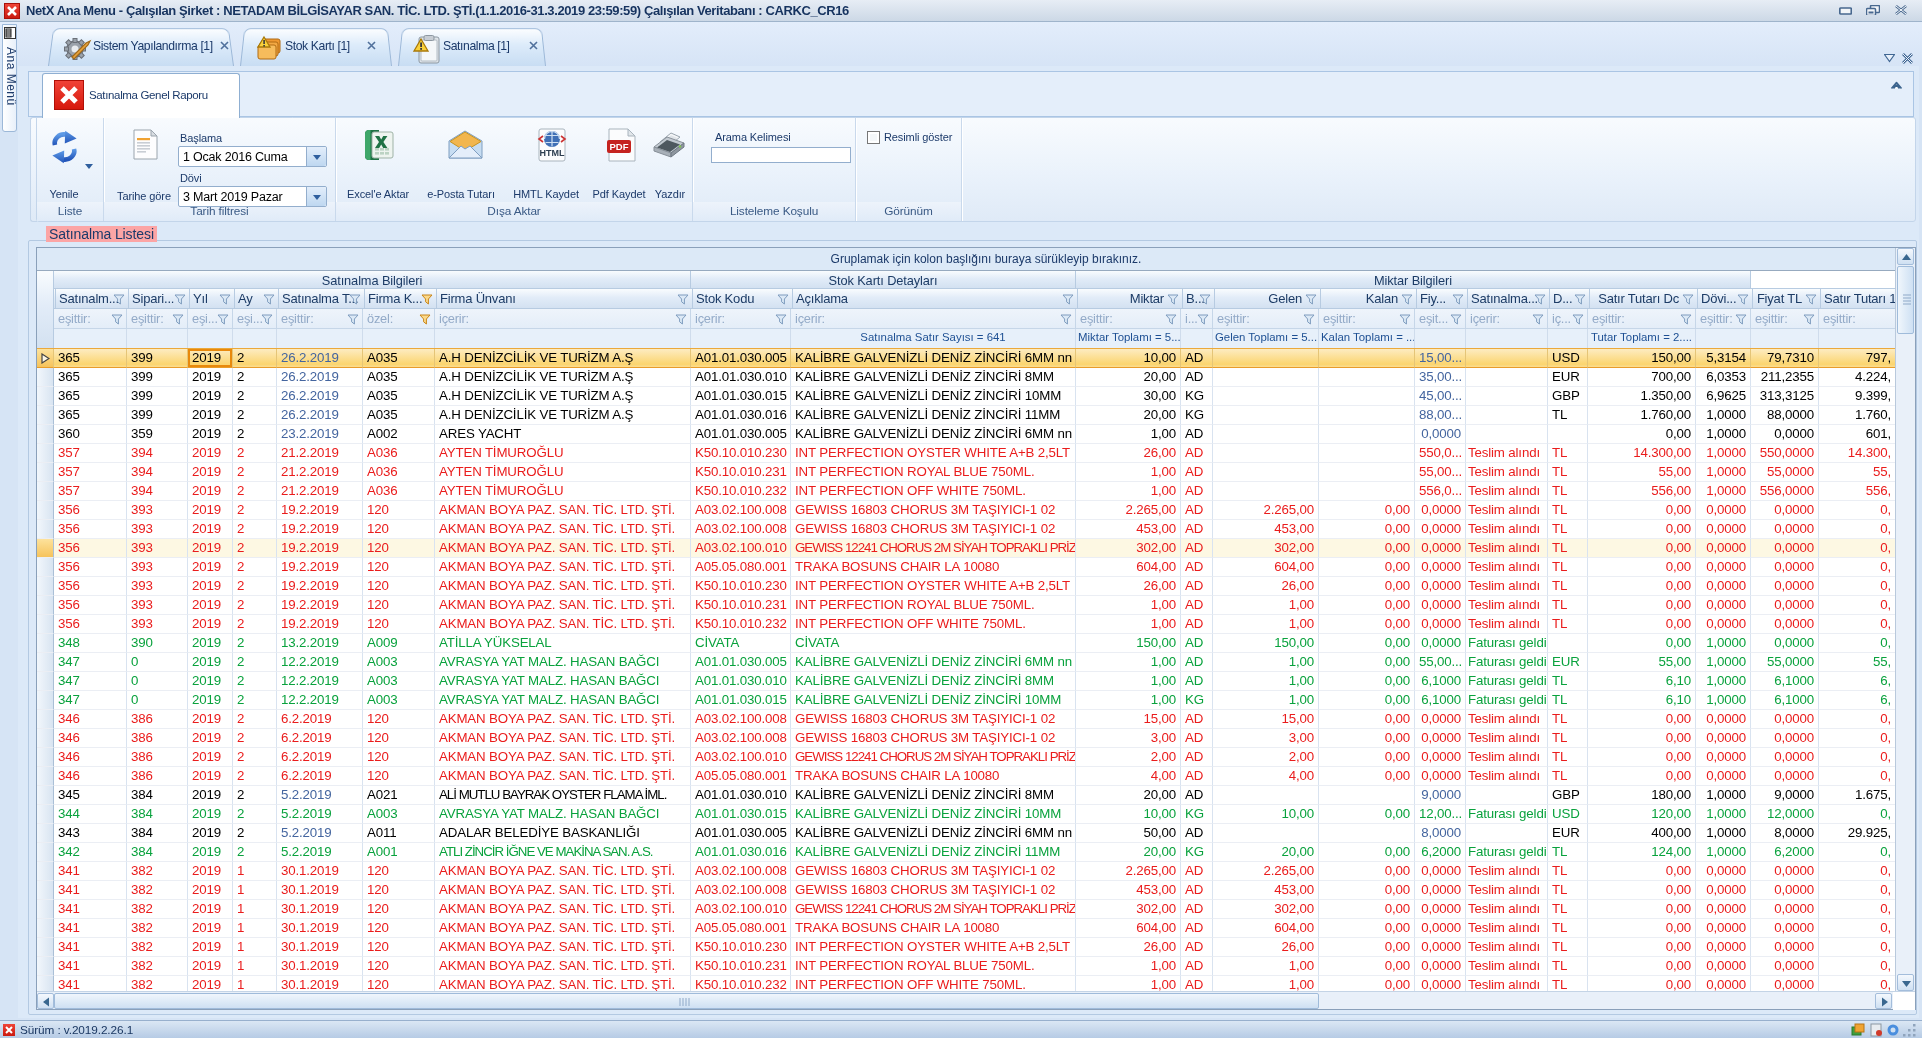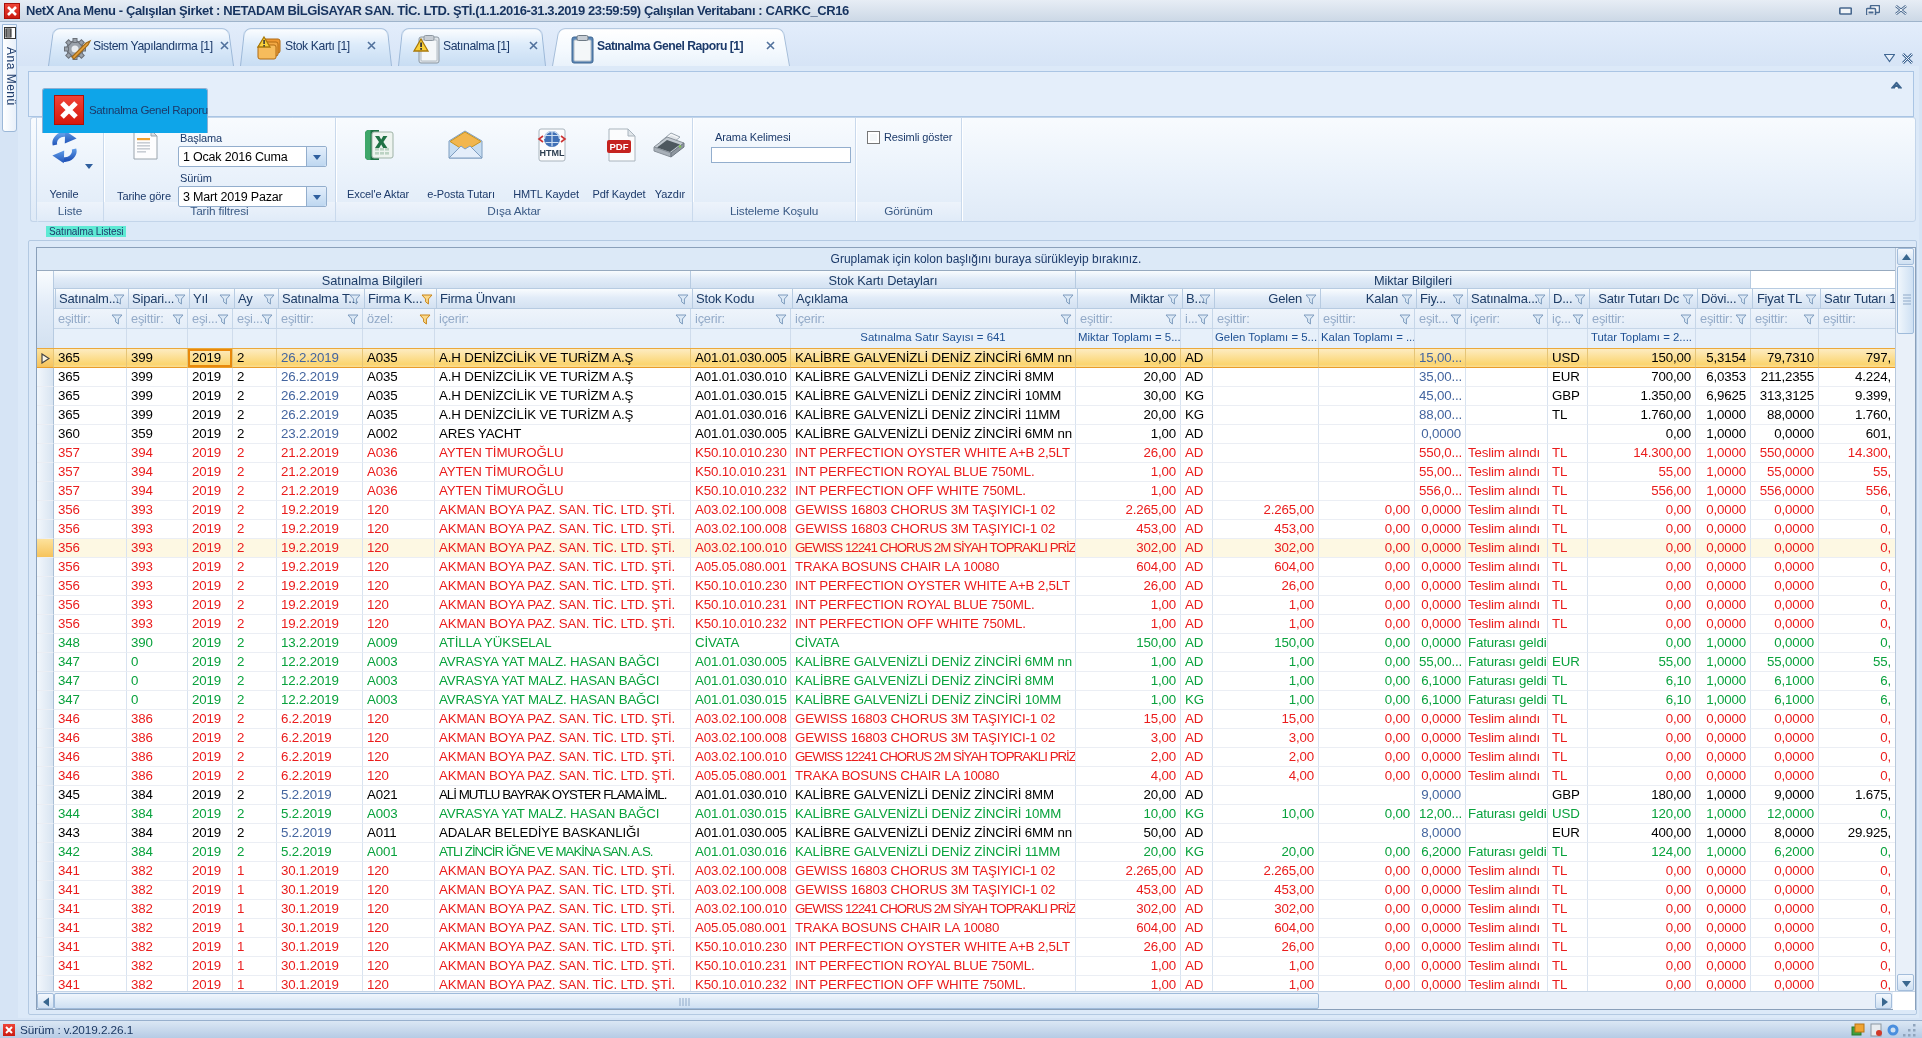--- a/index.html
+++ b/index.html
@@ -17,34 +17,34 @@
 .tab .lbl{position:absolute;top:13px;color:#1c3a6a;font-size:12.2px;letter-spacing:-.4px;white-space:nowrap}
 .tab.act .lbl{font-weight:700;letter-spacing:-.5px}
 .tab .cls{position:absolute;top:15px;width:9px;height:9px}
 .tico{position:absolute;top:4px;width:32px;height:32px}
 
 #anamenu{left:2px;top:24px;width:15px;height:108px;background:linear-gradient(90deg,#ffffff,#e8f0fa);border:1px solid #9cb8d8;border-radius:0 0 3px 3px}
 #anamenu .vtxt{position:absolute;left:0px;top:22px;width:15px;color:#1c3a6a;font-size:12px;writing-mode:vertical-rl;letter-spacing:.5px}
 
 #doc{left:18px;top:66px;width:1901px;height:952px;background:#dce9f8}
 
-#subtab{left:42px;top:88px;width:166px;height:45px;background:#0ea5e9;border:1px solid #8fafd2;border-bottom:none;border-radius:3px 3px 0 0;z-index:5}
+#subtab{left:42px;top:73px;width:198px;height:45px;background:#ffffff;border:1px solid #8fafd2;border-bottom:none;border-radius:3px 3px 0 0;z-index:5}
 #subtab .x{left:11px;top:6px;width:30px;height:30px;background:linear-gradient(#f04237,#d6180c);border:1px solid #b00f06}
 #subtab .t{left:46px;top:15px;color:#1c3a6a;font-size:11.5px;letter-spacing:-.35px;white-space:nowrap}
 
 #ribbon{left:36px;top:117px;width:1880px;height:105px;background:linear-gradient(#f8fbfe,#eaf2fb 55%,#dfeaf7);border:1px solid #c3d5ea;border-radius:0 3px 3px 3px}
 .rgroup{position:absolute;top:0;height:103px;border-right:1px solid #c9d9ec;box-shadow:1px 0 0 #ffffff}
 .rcap{position:absolute;bottom:0;left:0;right:0;height:19px;text-align:center;color:#3a5a85;font-size:11.8px;letter-spacing:-.1px;line-height:18px;background:linear-gradient(#edf3fb,#e0ebf8)}
 .rlbl{position:absolute;color:#1c3a6a;font-size:11px;letter-spacing:-.1px;white-space:nowrap}
 .combo{position:absolute;height:21px;background:#fff;border:1px solid #93aecd;border-radius:2px}
 .combo .tx{position:absolute;left:4px;top:3px;font-size:12.5px;letter-spacing:-.2px;color:#000}
 .combo .btn{position:absolute;right:0;top:0;bottom:0;width:20px;background:linear-gradient(#e3eefb,#bed7f0);border-left:1px solid #93aecd;border-radius:0 2px 2px 0}
 .combo .btn:after{content:'';position:absolute;left:6px;top:8px;border:4px solid transparent;border-top:5px solid #2f5f9e}
 
-#glabel{left:46px;top:226px;color:#1c3a6a;font-size:10px;letter-spacing:-.1px;background:#5eead4;padding:0 3px}
+#glabel{left:46px;top:226px;color:#1c3a6a;font-size:14px;letter-spacing:-.1px;background:#fca5a5;padding:0 3px}
 #grid{left:36px;top:247px;width:1880px;height:763px;background:#fff;border:1px solid #8aa0ba}
 #gpanel{left:0;top:0;width:1858px;height:23px;background:#dce9f7;border-bottom:1px solid #97aabf;color:#1c3a6a;text-align:center;line-height:22px;font-size:12px;text-indent:40px}
 .rowflex{position:absolute;left:0;display:flex}
 .cell{height:100%;border-right:1px solid #d9e3f0;overflow:hidden;white-space:nowrap;flex:none}
 .band .cell,.hdr .cell{background:linear-gradient(#f9fcfe,#e2ecf8 45%,#d3e1f1);border-right:1px solid #b7cbe1;border-bottom:1px solid #b7cbe1;color:#1d3c66;line-height:19px}
 .band .cell{text-align:center;font-size:12.8px;letter-spacing:-.1px}
 .hdr .cell{position:relative;text-align:left;padding:0 15px 0 3px;font-size:13px;letter-spacing:-.2px;line-height:20px}
 .hdr .cell.r{text-align:right;padding-right:18px}
 .funnel{position:absolute;right:3px;top:5px}
 .flt .cell{position:relative;background:linear-gradient(#eef4fb,#e4edf8);border-right:1px solid #c6d6e8;border-bottom:1px solid #c6d6e8;color:#93aac8;padding:0 4px;line-height:19px;font-size:12.8px;letter-spacing:-.2px}
@@ -142,34 +142,20 @@
           <rect x="7" y="4" width="20" height="26" rx="2" fill="#dfe5ea" stroke="#8c97a1"></rect>
           <rect x="9" y="7" width="16" height="21" rx="1" fill="#f4f7f9" stroke="#b3bcc4"></rect>
           <rect x="12" y="2.5" width="10" height="5" rx="1.5" fill="#c7cdd4" stroke="#8c97a1"></rect>
           <path d="M9 6 L16 18 H2 Z" fill="#f9d13c" stroke="#a97908" stroke-width="1.3"></path>
           <rect x="8.2" y="9.5" width="1.8" height="4.5" fill="#3a3a3a"></rect>
           <rect x="8.2" y="15" width="1.8" height="1.8" fill="#3a3a3a"></rect>
         </svg>
       </div>
 <div class="lbl" style="left:45px">Satınalma [1]</div>
 <svg class="cls" style="left:131px" width="9" height="9">
-        <path d="M1 1 L8 8 M8 1 L1 8" stroke="#51719c" stroke-width="1.6"></path>
-      </svg>
-</div>
-<div class="tab act abs" style="left:552px;width:238px">
-<div class="shape"></div>
-<div style="position:absolute;left:14px;top:3px;width:32px;height:32px">
-        <svg class="tico" viewBox="0 0 32 32">
-          <rect x="6" y="4" width="21" height="26" rx="2" fill="#5b87b8" stroke="#3c6490"></rect>
-          <rect x="8" y="7" width="17" height="21" rx="1" fill="#f4f7f9" stroke="#b3bcc4"></rect>
-          <rect x="11" y="2.5" width="11" height="5" rx="1.5" fill="#c7cdd4" stroke="#6e7a85"></rect>
-        </svg>
-      </div>
-<div class="lbl" style="left:45px">Satınalma Genel Raporu [1]</div>
-<svg class="cls" style="left:214px" width="9" height="9">
         <path d="M1 1 L8 8 M8 1 L1 8" stroke="#51719c" stroke-width="1.6"></path>
       </svg>
 </div>
 <svg class="abs" style="left:1884px;top:32px" width="11" height="9">
       <path d="M0.5 0.5 h10 l-5 7 Z" fill="#e8f0fa" stroke="#3f6693" stroke-width="1.2"></path>
     </svg>
 <svg class="abs" style="left:1901px;top:31px" width="13" height="11">
       <path d="M2 1 L11 10 M11 1 L2 10" stroke="#3f6693" stroke-width="2.6"></path>
       <path d="M2 1 L11 10 M11 1 L2 10" stroke="#eef3fa" stroke-width="1"></path>
     </svg>
@@ -236,21 +222,21 @@
       <rect x="4" y="13" width="13" height="1.6" fill="#c9ced4"></rect>
       <rect x="4" y="16" width="13" height="1.6" fill="#c9ced4"></rect>
       <rect x="4" y="19" width="13" height="1.6" fill="#c9ced4"></rect>
       <rect x="4" y="22" width="9" height="1.6" fill="#c9ced4"></rect>
     </svg>
 <div class="rlbl" style="left:143px;top:14px">Başlama</div>
 <div class="combo" style="left:141px;top:28px;width:149px">
       <div class="tx">1 Ocak 2016 Cuma</div>
       <div class="btn"></div>
     </div>
-<div class="rlbl" style="left:143px;top:54px">Sürüm</div>
+<div class="rlbl" style="left:143px;top:54px">Dövi</div>
 <div class="rlbl" style="left:80px;top:72px">Tarihe göre</div>
 <div class="combo" style="left:141px;top:68px;width:149px">
       <div class="tx">3 Mart 2019 Pazar</div>
       <div class="btn"></div>
     </div>
 <svg class="abs" style="left:326px;top:10px" width="32" height="34" viewBox="0 0 32 34">
       <path d="M6 2 h10 v30 h-10 a4 4 0 0 1 -4 -4 v-22 a4 4 0 0 1 4 -4 Z" fill="#1f7244"></path>
       <path d="M6 2 c-2.5 0 -4 1.8 -4 4 v22 c0 2.2 1.5 4 4 4 h1.5 v-30 Z" fill="#3fa76a"></path>
       <rect x="9" y="4" width="21" height="26" rx="2" fill="#eef4ef" stroke="#9fb3a6"></rect>
       <g fill="#bcd3c3">

